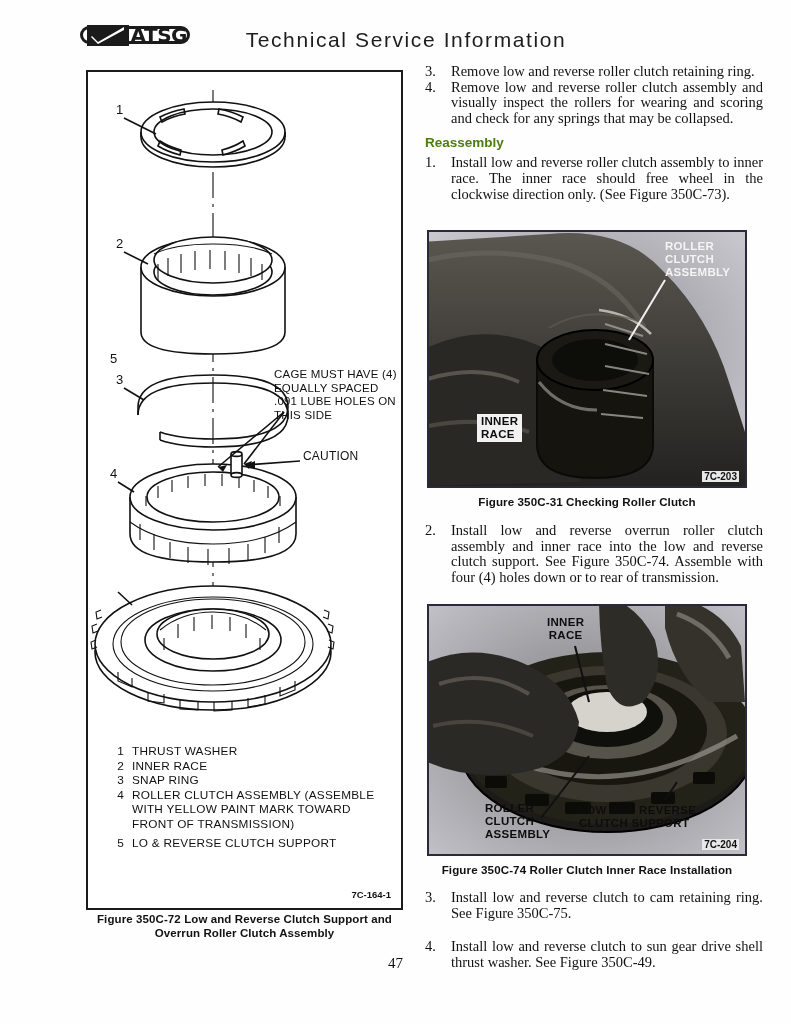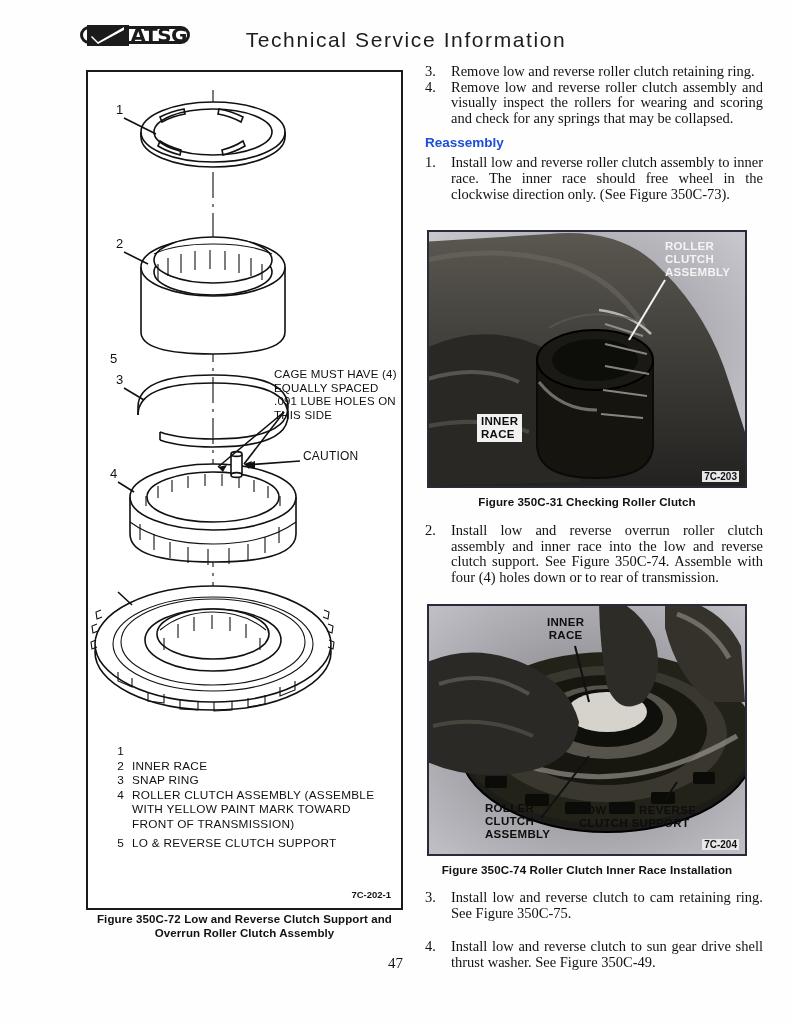--- a/index.html
+++ b/index.html
@@ -143,21 +143,21 @@
     text-align: justify;
   }
   .step-num { width: 26px; flex: 0 0 auto; }
   .step-body { flex: 1 1 auto; }
   .step-body.j { text-align: justify; text-align-last: left; }
 
   .section-head {
     font-family: "Liberation Sans", sans-serif;
     font-weight: 700;
     font-size: 13.5px;
-    color: #1d4ed8;
+    color: #4d7c0f;
     margin: 9px 0 5px 0;
   }
 
   
   .photo {
     position: relative;
     border: 2px solid #2a2a3a;
     box-sizing: border-box;
     overflow: hidden;
     background: #b9b9bf;
@@ -377,20 +377,21 @@
 
     <div class="callout callout-cage">CAGE MUST HAVE (4)
 EQUALLY SPACED
 .091 LUBE HOLES ON
 THIS SIDE</div>
     <div class="callout callout-caution">CAUTION</div>
 
     <div class="legend">
       <div class="legend-row">
         <span class="legend-num">1</span>
+        <span class="legend-label">THRUST WASHER</span>
       </div>
       <div class="legend-row">
         <span class="legend-num">2</span>
         <span class="legend-label">INNER RACE</span>
       </div>
       <div class="legend-row">
         <span class="legend-num">3</span>
         <span class="legend-label">SNAP RING</span>
       </div>
       <div class="legend-row">
@@ -398,21 +399,21 @@
         <span class="legend-label">ROLLER CLUTCH ASSEMBLY (ASSEMBLE
 WITH YELLOW PAINT MARK TOWARD
 FRONT OF TRANSMISSION)</span>
       </div>
       <div class="legend-row legend-last">
         <span class="legend-num">5</span>
         <span class="legend-label">LO &amp; REVERSE CLUTCH SUPPORT</span>
       </div>
     </div>
 
-    <div class="fig-code-left">7C-202-1</div>
+    <div class="fig-code-left">7C-164-1</div>
   </div>
 
   <div class="caption-left">Figure 350C-72 Low and Reverse Clutch Support and
 Overrun Roller Clutch Assembly</div>
 
   <div class="rcol">
 
     <div style="position:absolute; left:0; top:64px; width:338px;">
       <div class="step">
         <span class="step-num">3.</span>

